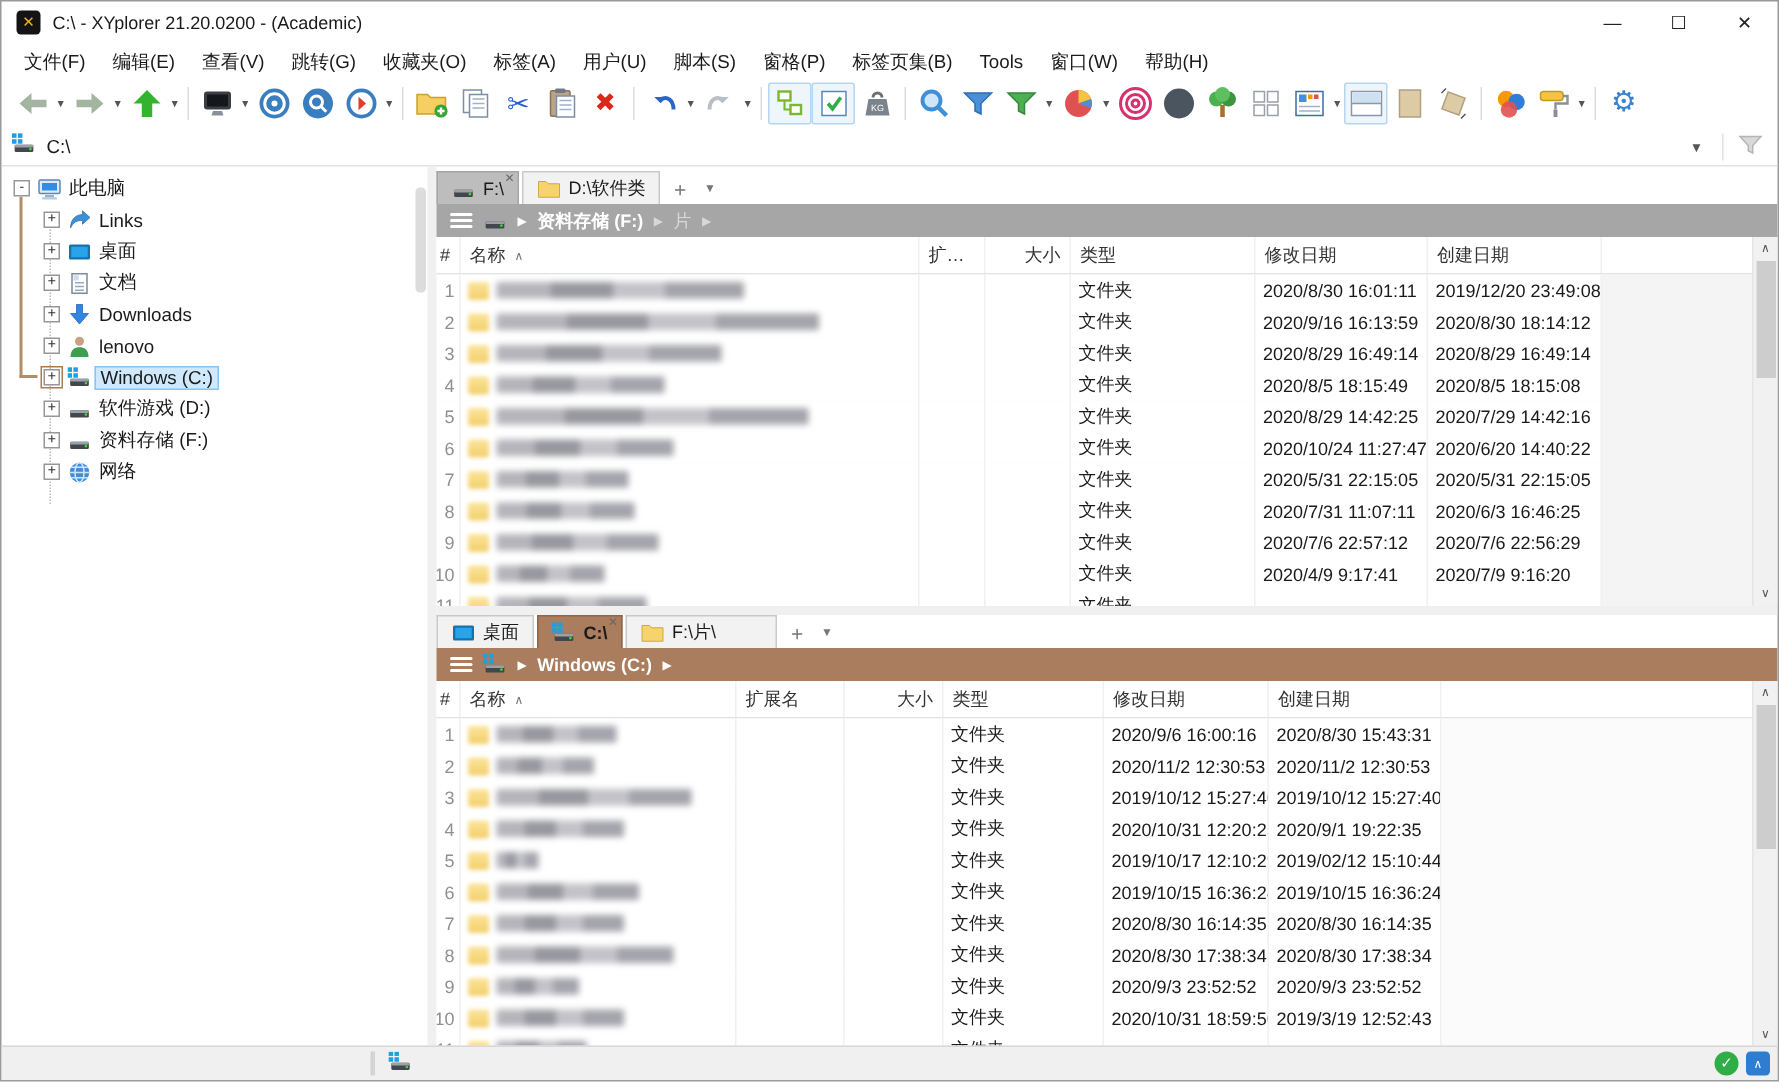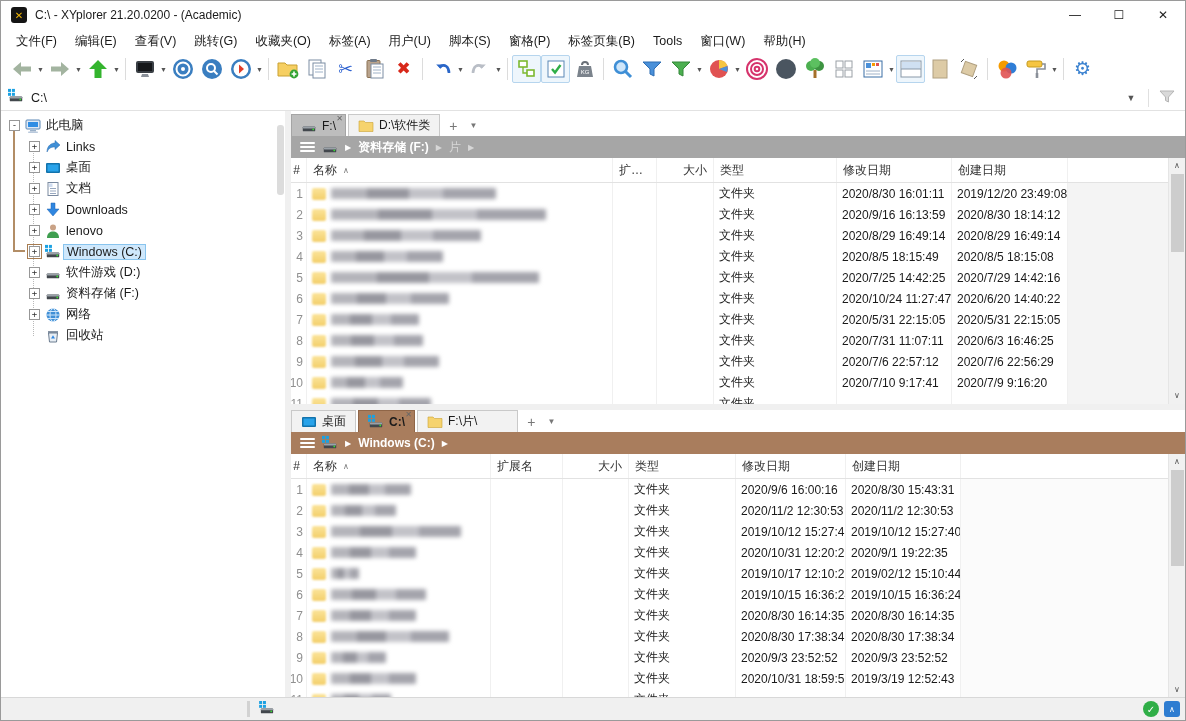--- a/index.html
+++ b/index.html
@@ -466,29 +466,20 @@
      </div>
           <div class="trow child">
        <span class="texp">+</span>
             <svg class="ti" viewBox="0 0 16 16">
               <circle cx="8" cy="8" r="6.5" fill="#3f8fd6"></circle>
               <ellipse cx="8" cy="8" rx="3" ry="6.5" fill="none" stroke="#cfe6fa"></ellipse>
               <path d="M1.5 8 H14.5 M2.5 4.5 H13.5 M2.5 11.5 H13.5" stroke="#cfe6fa"></path>
             </svg>
        <span class="tlabel">网络</span>
      </div>
-          <div class="trow child">
-       <span class="texp none"></span>
-            <svg class="ti" viewBox="0 0 16 16">
-              <path d="M3.5 5 H12.5 L11.5 14 H4.5 Z" fill="#e8eef4" stroke="#6b7c90"></path>
-              <rect x="3" y="3.2" width="10" height="1.6" fill="#6b7c90"></rect>
-              <path d="M8 7.2 L10 10.5 H6 Z" fill="#2f86e0"></path>
-            </svg>
-       <span class="tlabel">回收站</span>
-     </div>
         </div>
       <div class="treescroll"></div>
     </div>
     <div class="vsplit"></div>
     <div class="panes">
       <div class="pane pane-top" id="paneTop">
           <div class="tabbar">
             <div class="tab act-top" style="">
         <svg class="ti" viewBox="0 0 18 16">
                 <rect x="2" y="8.5" width="14" height="5.5" rx="1" fill="#42474d"></rect>
@@ -607,21 +598,21 @@
       </div>
               <div class="lrow" style="width:777px">
         <div class="c cnum" style="width:16px">5</div>
         <div class="c" style="width:306px">
                   <span class="bfolder"></span>
                   <span class="bname" style="width:208px"></span>
                 </div>
         <div class="c" style="width:44px"></div>
         <div class="c" style="width:57px"></div>
         <div class="c" style="width:123px">文件夹</div>
-        <div class="c" style="width:115px">2020/7/25 14:42:25</div>
+        <div class="c" style="width:115px">2020/8/29 14:42:25</div>
         <div class="c" style="width:116px">2020/7/29 14:42:16</div>
       </div>
               <div class="lrow" style="width:777px">
         <div class="c cnum" style="width:16px">6</div>
         <div class="c" style="width:306px">
                   <span class="bfolder"></span>
                   <span class="bname" style="width:118px"></span>
                 </div>
         <div class="c" style="width:44px"></div>
         <div class="c" style="width:57px"></div>
@@ -667,21 +658,21 @@
       </div>
               <div class="lrow" style="width:777px">
         <div class="c cnum" style="width:16px">10</div>
         <div class="c" style="width:306px">
                   <span class="bfolder"></span>
                   <span class="bname" style="width:72px"></span>
                 </div>
         <div class="c" style="width:44px"></div>
         <div class="c" style="width:57px"></div>
         <div class="c" style="width:123px">文件夹</div>
-        <div class="c" style="width:115px">2020/7/10 9:17:41</div>
+        <div class="c" style="width:115px">2020/4/9 9:17:41</div>
         <div class="c" style="width:116px">2020/7/9 9:16:20</div>
       </div>
               <div class="lrow" style="width:777px">
         <div class="c cnum" style="width:16px">11</div>
         <div class="c" style="width:306px">
                   <span class="bfolder"></span>
                   <span class="bname" style="width:100px"></span>
                 </div>
         <div class="c" style="width:44px"></div>
         <div class="c" style="width:57px"></div>

